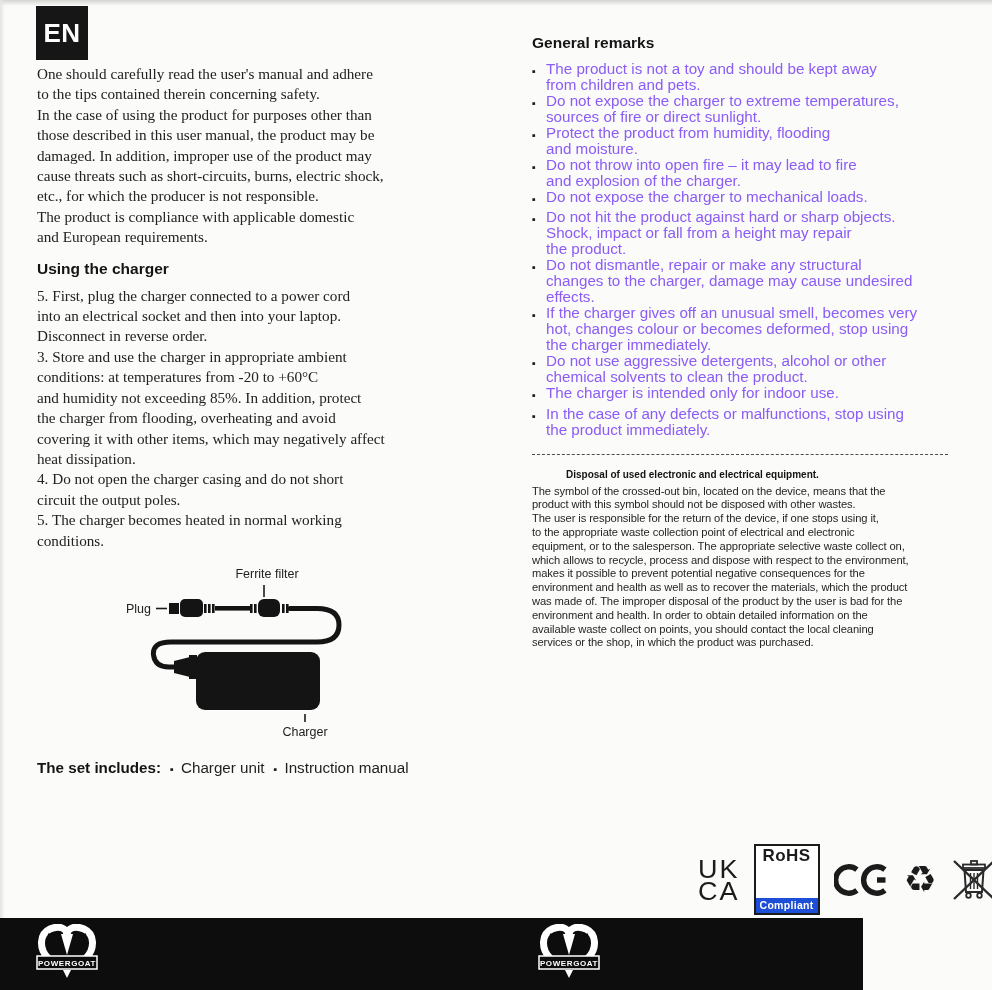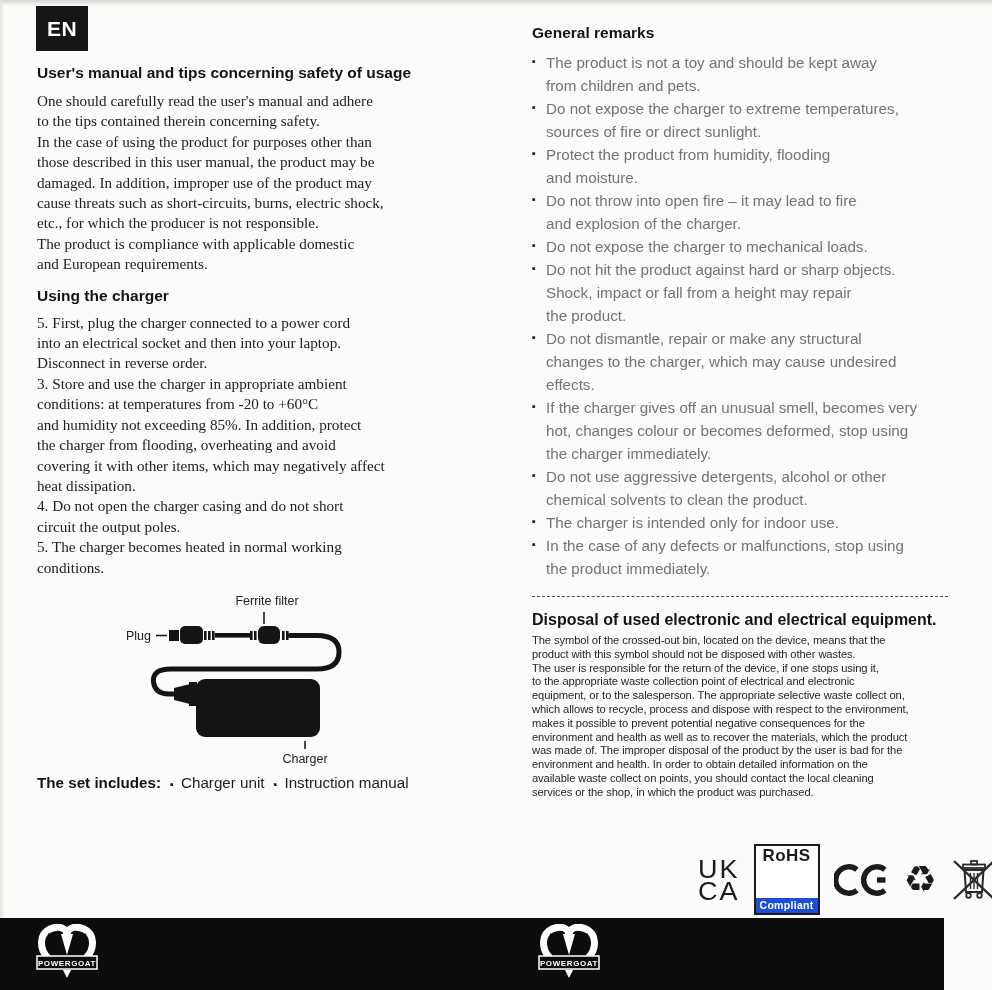--- a/index.html
+++ b/index.html
@@ -9,75 +9,74 @@
     color:#1f1f1f;
     background:#fbfbfa;
     position:relative;
     overflow:hidden;
   }
   .scan-top { position:absolute; top:0; left:0; right:0; height:6px;
     background:linear-gradient(#d4d4d1, rgba(251,251,250,0)); }
   .scan-left { position:absolute; left:0; top:0; bottom:72px; width:5px;
     background:linear-gradient(90deg,#e4e4e1, rgba(251,251,250,0)); }
 
-  .en-badge { position:absolute; left:36px; top:6px; width:52px; height:45px;
+  .en-badge { position:absolute; left:36px; top:6px; width:52px; height:54px;
     background:#161616; color:#fff; display:flex; align-items:center; justify-content:center;
-    font-weight:bold; font-size:21px; letter-spacing:0.5px;text-align:right; }
+    font-weight:bold; font-size:26px; letter-spacing:0.5px;text-align:right; }
 
   .col { position:absolute; }
   .left-col  { left:37px;  top:64px; width:460px; }
-  .right-col { left:532px; top:24px; width:428px; }
+  .right-col { left:532px; top:34px; width:428px; }
 
   .h-section { font-weight:bold; font-size:15.5px; color:#141414; margin:12px 0 8px; }
   .h-first { margin-top:0; margin-bottom:9px; }
   .para, .step { font-size:15.2px; line-height:20.4px; white-space:pre-line; color:#212121;font-family:Liberation Serif, serif; }
 
   .bullets { margin-top:9px; }
   .bullet { display:flex; align-items:flex-start; }
   .bm { width:14px; flex:0 0 14px; font-size:11px; line-height:20.3px; color:#1c1c1c; }
-  .bt { flex:1; font-size:15.2px; line-height:23px; white-space:pre-line; color:#737373; }
+  .bt { flex:1; font-size:15.2px; line-height:16px; white-space:pre-line; color:#8b5cf6; }
 
   .dashed-divider { margin-top:16px; border-top:1.6px dashed #4b4b4b; width:416px; height:0; }
 
-  .small-heading { margin-top:14px; margin-bottom:5px; font-weight:bold; font-size:16px; color:#141414; }
+  .small-heading { margin-top:14px; margin-bottom:5px; font-weight:bold; font-size:10px; color:#141414;margin-left:34px; }
   .small-para { font-size:11.2px; line-height:13.8px; letter-spacing:-0.1px; white-space:pre-line; color:#262626; }
 
   .diagram { display:block; margin-top:6px; }
   .diagram text { font-family:"Liberation Sans", sans-serif; font-size:12.5px; fill:#222; }
 
-  .set-row { display:flex; align-items:baseline; gap:9px; font-size:15.2px; }
+  .set-row { margin-top:12px; display:flex; align-items:baseline; gap:9px; font-size:15.2px; }
   .set-label { font-weight:bold; color:#141414; }
   .set-item { display:flex; align-items:baseline; gap:7px; }
   .set-item .bm { width:auto; flex:none; }
 
   .logos { position:absolute; left:698px; top:844px; display:flex; align-items:center; gap:14px; }
   .ukca { font-weight:normal; font-size:27px; line-height:22px; letter-spacing:2px; color:#1b1b1b; transform:scaleY(0.98); }
   .rohs { width:66px; border:2.5px solid #1b1b1b; background:#fff; text-align:center; }
   .rohs-title { font-weight:bold; font-size:17px; line-height:20px; color:#1b1b1b; letter-spacing:0.5px; }
   .rohs-sub { background:#1d4ed8; color:#fff; font-size:10.5px; line-height:15px; font-weight:bold; letter-spacing:0.3px;margin-top:32px; }
   .recycle-glyph { font-family:"DejaVu Sans", sans-serif; font-size:37px; line-height:40px; color:#1b1b1b; }
 
-  .footer { position:absolute; left:0; top:918px; width:944px; height:72px; background:#0d0d0d; }
+  .footer { position:absolute; left:0; top:918px; width:863px; height:72px; background:#0d0d0d; }
   .goat { position:absolute; top:6px; }
   .goat-left { left:34px; }
   .goat-center { left:536px; }
   .goat text { font-family:"Liberation Sans", sans-serif; font-weight:bold; }
 </style>
 </head>
 <body>
 
 <div class="scan-top"></div>
 <div class="scan-left"></div>
 
 <div class="en-badge">
   <span>EN</span>
 </div>
 
 <div class="col left-col">
-  <div class="h-section h-first">User's manual and tips concerning safety of usage</div>
   <div class="para">One should carefully read the user's manual and adhere
 to the tips contained therein concerning safety.
 In the case of using the product for purposes other than
 those described in this user manual, the product may be
 damaged. In addition, improper use of the product may
 cause threats such as short-circuits, burns, electric shock,
 etc., for which the producer is not responsible.
 The product is compliance with applicable domestic
 and European requirements.</div>
 
@@ -171,21 +170,21 @@
       </div>
     <div class="bullet">
         <span class="bm">▪</span>
         <span class="bt">Do not hit the product against hard or sharp objects.
 Shock, impact or fall from a height may repair
 the product.</span>
       </div>
     <div class="bullet">
         <span class="bm">▪</span>
         <span class="bt">Do not dismantle, repair or make any structural
-changes to the charger, which may cause undesired
+changes to the charger, damage may cause undesired
 effects.</span>
       </div>
     <div class="bullet">
         <span class="bm">▪</span>
         <span class="bt">If the charger gives off an unusual smell, becomes very
 hot, changes colour or becomes deformed, stop using
 the charger immediately.</span>
       </div>
     <div class="bullet">
         <span class="bm">▪</span>

